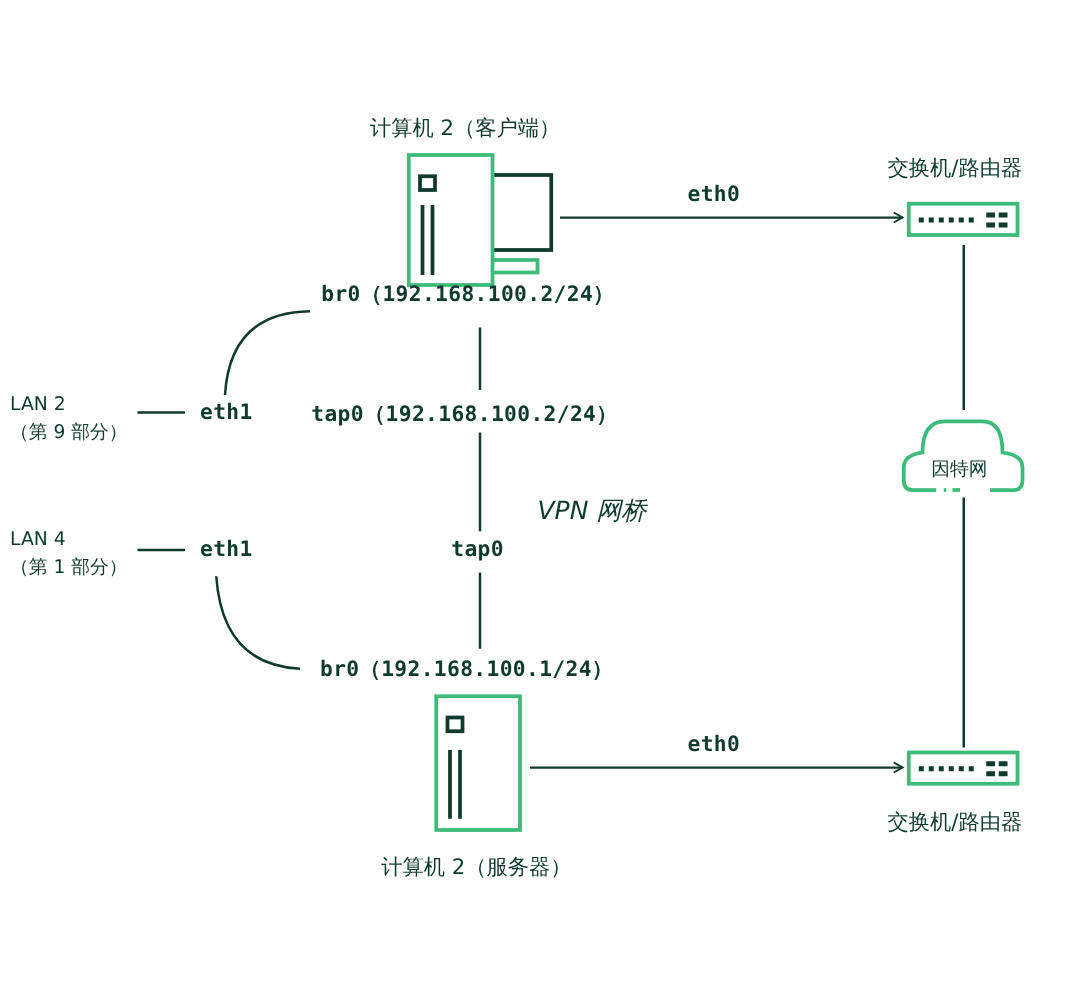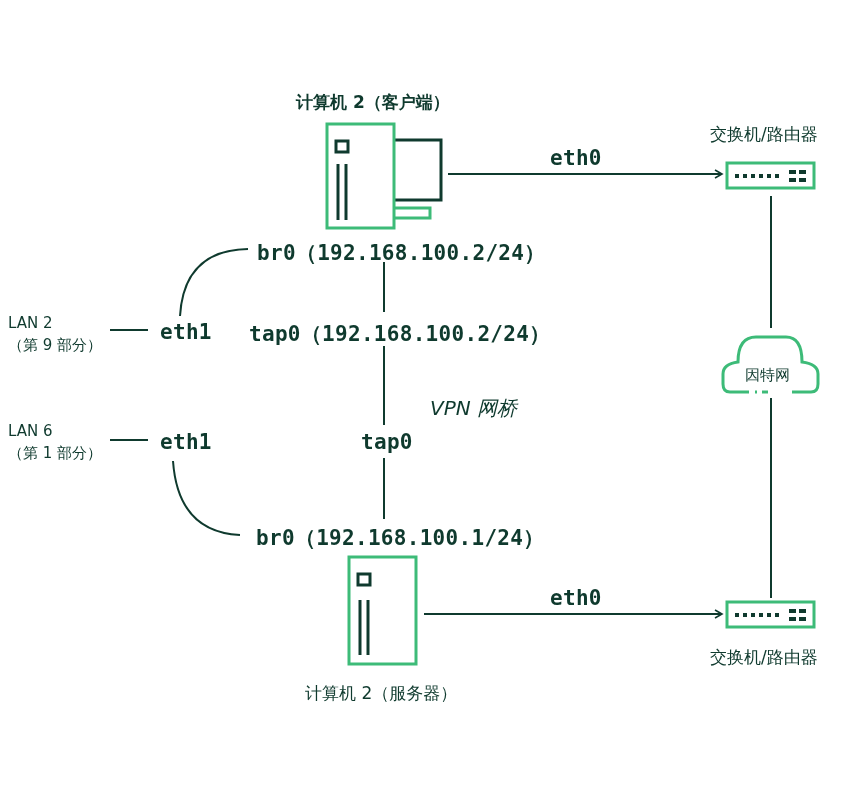--- a/index.html
+++ b/index.html
@@ -1,20 +1,20 @@
 <!DOCTYPE html>
 <html><head>
 <meta charset="utf-8">
 <style>
   html, body { margin: 0; padding: 0; background: #ffffff; }
   body { width: 859px; height: 800px; position: relative; overflow: hidden; }
   svg#diagram { position: absolute; left: 0; top: 0; }
   .lbl { position: absolute; color: #0f3a2e; white-space: nowrap; }
   .cn { font-family: "DejaVu Sans", sans-serif; font-size: 17px; }
-  .mono { font-family: "DejaVu Sans Mono", monospace; font-size: 21px; font-weight: bold; letter-spacing: 0.3px; }
+  .mono { font-family: "DejaVu Sans Mono", monospace; font-size: 17px; font-weight: bold; letter-spacing: 0.3px; }
   .lan { font-family: "DejaVu Sans", sans-serif; font-size: 15px; line-height: 22px; }
   .vpn { font-family: "DejaVu Sans", sans-serif; font-size: 20px; font-style: italic; }
   .cloud-text { font-family: "DejaVu Sans", sans-serif; font-size: 15px; }
 </style>
 </head>
 <body>
 
 <svg id="diagram" width="859" height="800" viewBox="0 0 859 800">
   <defs>
     <marker id="arrow" markerWidth="10" markerHeight="10" refX="8" refY="5" orient="auto" markerUnits="userSpaceOnUse">
@@ -87,39 +87,39 @@
   <line x1="384" y1="346" x2="384" y2="425" stroke="#0f3a2e" stroke-width="2"></line>
   <line x1="384" y1="458" x2="384" y2="519" stroke="#0f3a2e" stroke-width="2"></line>
 
   <line x1="110" y1="330" x2="148" y2="330" stroke="#0f3a2e" stroke-width="2"></line>
   <line x1="110" y1="440" x2="148" y2="440" stroke="#0f3a2e" stroke-width="2"></line>
 
   <path d="M180,316 Q184,250 248,249" fill="none" stroke="#0f3a2e" stroke-width="2"></path>
   <path d="M173,461 Q178,532 240,535" fill="none" stroke="#0f3a2e" stroke-width="2"></path>
 </svg>
 
-<div class="lbl cn" style="left:296px; top:91px;font-weight:bold;">计算机 2（客户端）</div>
+<div class="lbl cn" style="left:296px; top:91px;">计算机 2（客户端）</div>
 <div class="lbl cn" style="left:710px; top:123px;">交换机/路由器</div>
 <div class="lbl mono" style="left:550px; top:146px;">eth0</div>
 
-<div class="lbl mono" style="left:257px; top:239px;">br0（192.168.100.2/24）</div>
+<div class="lbl mono" style="left:257px; top:224px;">br0（192.168.100.2/24）</div>
 <div class="lbl mono" style="left:249px; top:320px;">tap0（192.168.100.2/24）</div>
 <div class="lbl mono" style="left:160px; top:320px;">eth1</div>
 
 <div class="lbl lan" style="left:8px; top:312px; width:94px;">
   <div>LAN 2</div>
   <div>（第 9 部分）</div>
 </div>
 
 <div class="lbl cloud-text" style="left:745px; top:366px;text-align:center;">因特网</div>
 
 <div class="lbl vpn" style="left:430px; top:395px;">VPN 网桥</div>
 
 <div class="lbl lan" style="left:8px; top:420px; width:94px;">
-  <div>LAN 6</div>
+  <div>LAN 4</div>
   <div>（第 1 部分）</div>
 </div>
 <div class="lbl mono" style="left:160px; top:430px;">eth1</div>
 <div class="lbl mono" style="left:361px; top:430px;">tap0</div>
 
 <div class="lbl mono" style="left:256px; top:524px;">br0（192.168.100.1/24）</div>
 
 <div class="lbl mono" style="left:550px; top:586px;">eth0</div>
 <div class="lbl cn" style="left:710px; top:646px;">交换机/路由器</div>
 

